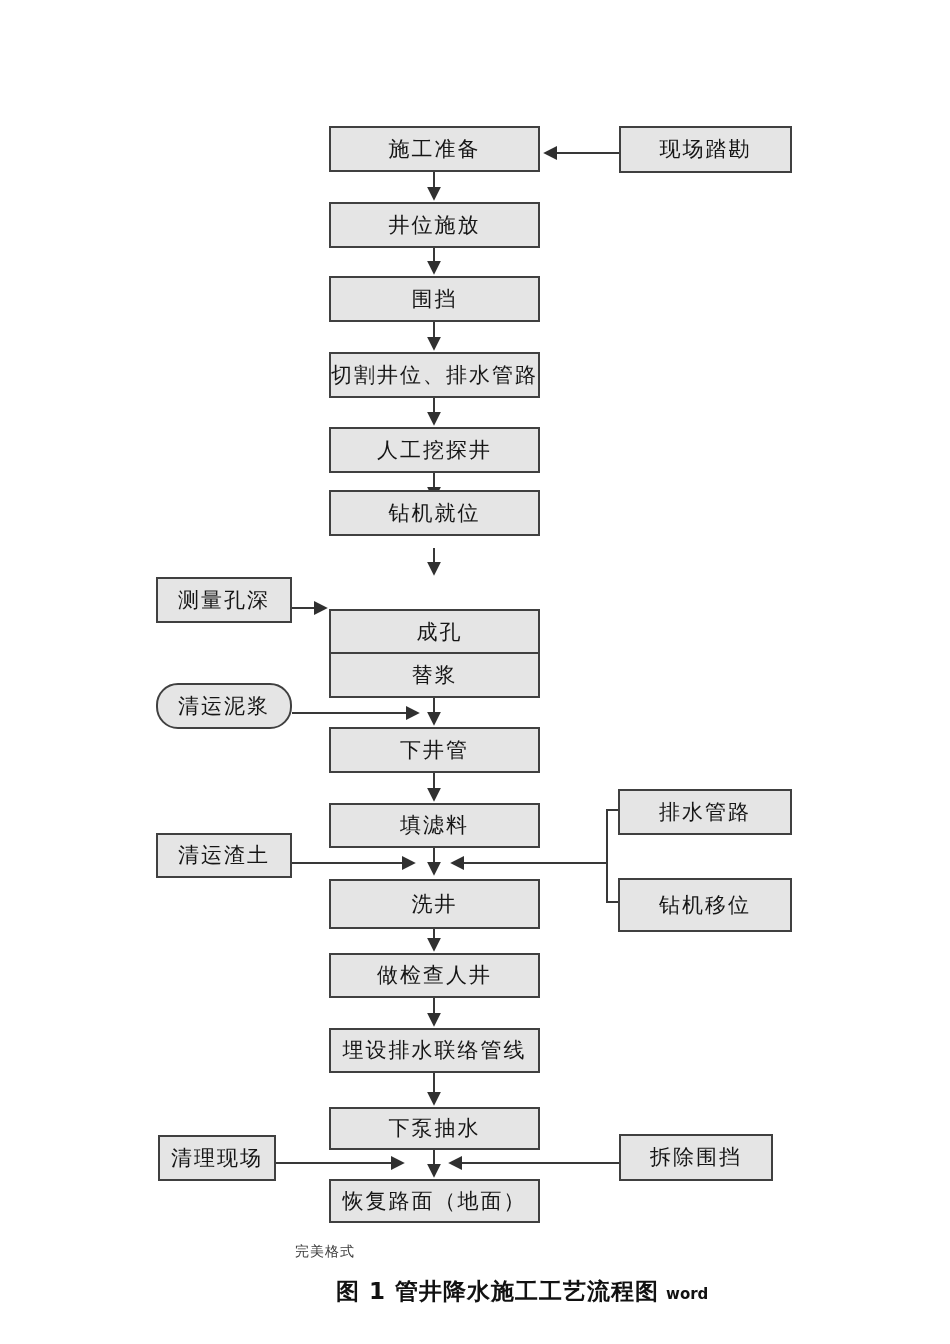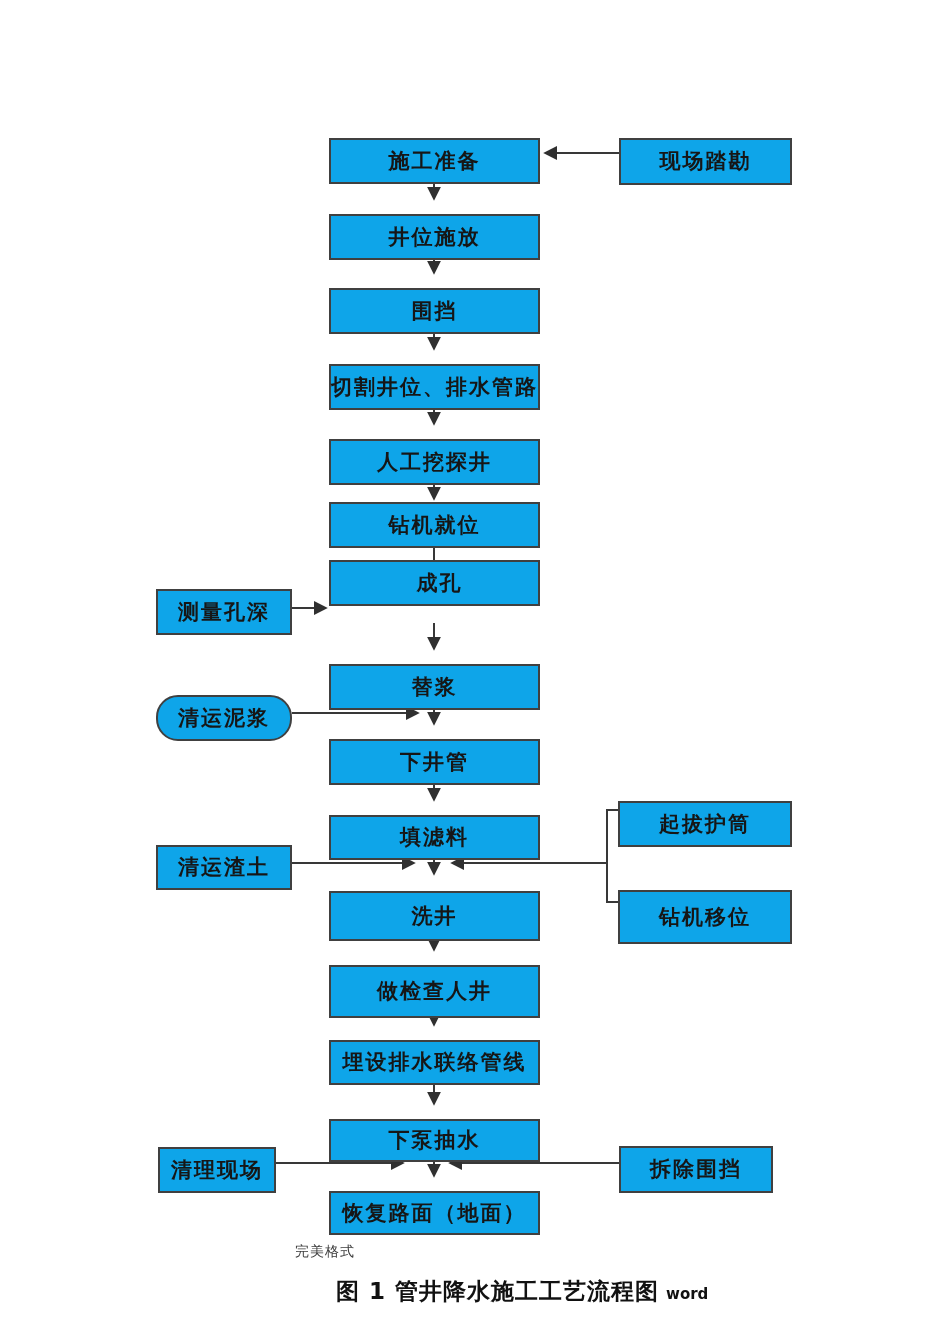--- a/index.html
+++ b/index.html
@@ -8,28 +8,27 @@
     width:950px;height:1344px;
     background:#ffffff;
     font-family:"DejaVu Sans","Liberation Sans",sans-serif;
     overflow:hidden;
   }
   .connectors{position:absolute;left:0;top:0;width:950px;height:1344px;pointer-events:none;}
   .node{
     position:absolute;
     box-sizing:border-box;
     border:2px solid #404040;
-    background:#0ea5e9;
+    background:#e5e5e5;
     display:flex;align-items:center;justify-content:center;
     font-size:21px;line-height:1;
     letter-spacing:2px;
     color:#161616;
-    font-weight:700;
+    font-weight:400;
     white-space:nowrap;
-    margin-top:12px;
   }
   
   .m{left:329px;width:211px;height:46px;}
   .caption-row{
     position:absolute;left:336px;top:1276px;width:320px;
     display:flex;align-items:baseline;justify-content:flex-start;gap:7px;
     white-space:nowrap;
   }
   .caption-main{font-size:23px;font-weight:bold;color:#111;letter-spacing:1px;}
   .caption-suffix{font-size:15px;font-weight:bold;color:#111;}
@@ -89,36 +88,36 @@
     </div>
   <div class="node m" style="top:352px;">
       <span>切割井位、排水管路</span>
     </div>
   <div class="node m" style="top:427px;">
       <span>人工挖探井</span>
     </div>
   <div class="node m" style="top:490px;">
       <span>钻机就位</span>
     </div>
-  <div class="node m" style="top:548px;padding-left:10px;">
+  <div class="node m" style="top:609px;padding-left:10px;">
       <span>成孔</span>
     </div>
   <div class="node m" style="top:652px;">
       <span>替浆</span>
     </div>
   <div class="node m" style="top:727px;">
       <span>下井管</span>
     </div>
   <div class="node m" style="top:803px;height:45px;">
       <span>填滤料</span>
     </div>
   <div class="node m" style="top:879px;height:50px;">
       <span>洗井</span>
     </div>
-  <div class="node m" style="top:953px;height:53px;">
+  <div class="node m" style="top:953px;height:45px;">
       <span>做检查人井</span>
     </div>
   <div class="node m" style="top:1028px;height:45px;">
       <span>埋设排水联络管线</span>
     </div>
   <div class="node m" style="top:1107px;height:43px;">
       <span>下泵抽水</span>
     </div>
   <div class="node m" style="top:1179px;height:44px;">
       <span>恢复路面（地面）</span>
@@ -134,21 +133,21 @@
       <span>清运渣土</span>
     </div>
   <div class="node" style="left:158px;top:1135px;width:118px;height:46px;">
       <span>清理现场</span>
     </div>
 
   <div class="node" style="left:619px;top:126px;width:173px;height:47px;">
       <span>现场踏勘</span>
     </div>
   <div class="node" style="left:618px;top:789px;width:174px;height:46px;">
-      <span>起拔护筒</span>
+      <span>排水管路</span>
     </div>
   <div class="node" style="left:618px;top:878px;width:174px;height:54px;">
       <span>钻机移位</span>
     </div>
   <div class="node" style="left:619px;top:1134px;width:154px;height:47px;">
       <span>拆除围挡</span>
     </div>
 
   <div class="caption-row">
     <span class="caption-main">图 1 管井降水施工工艺流程图</span>

